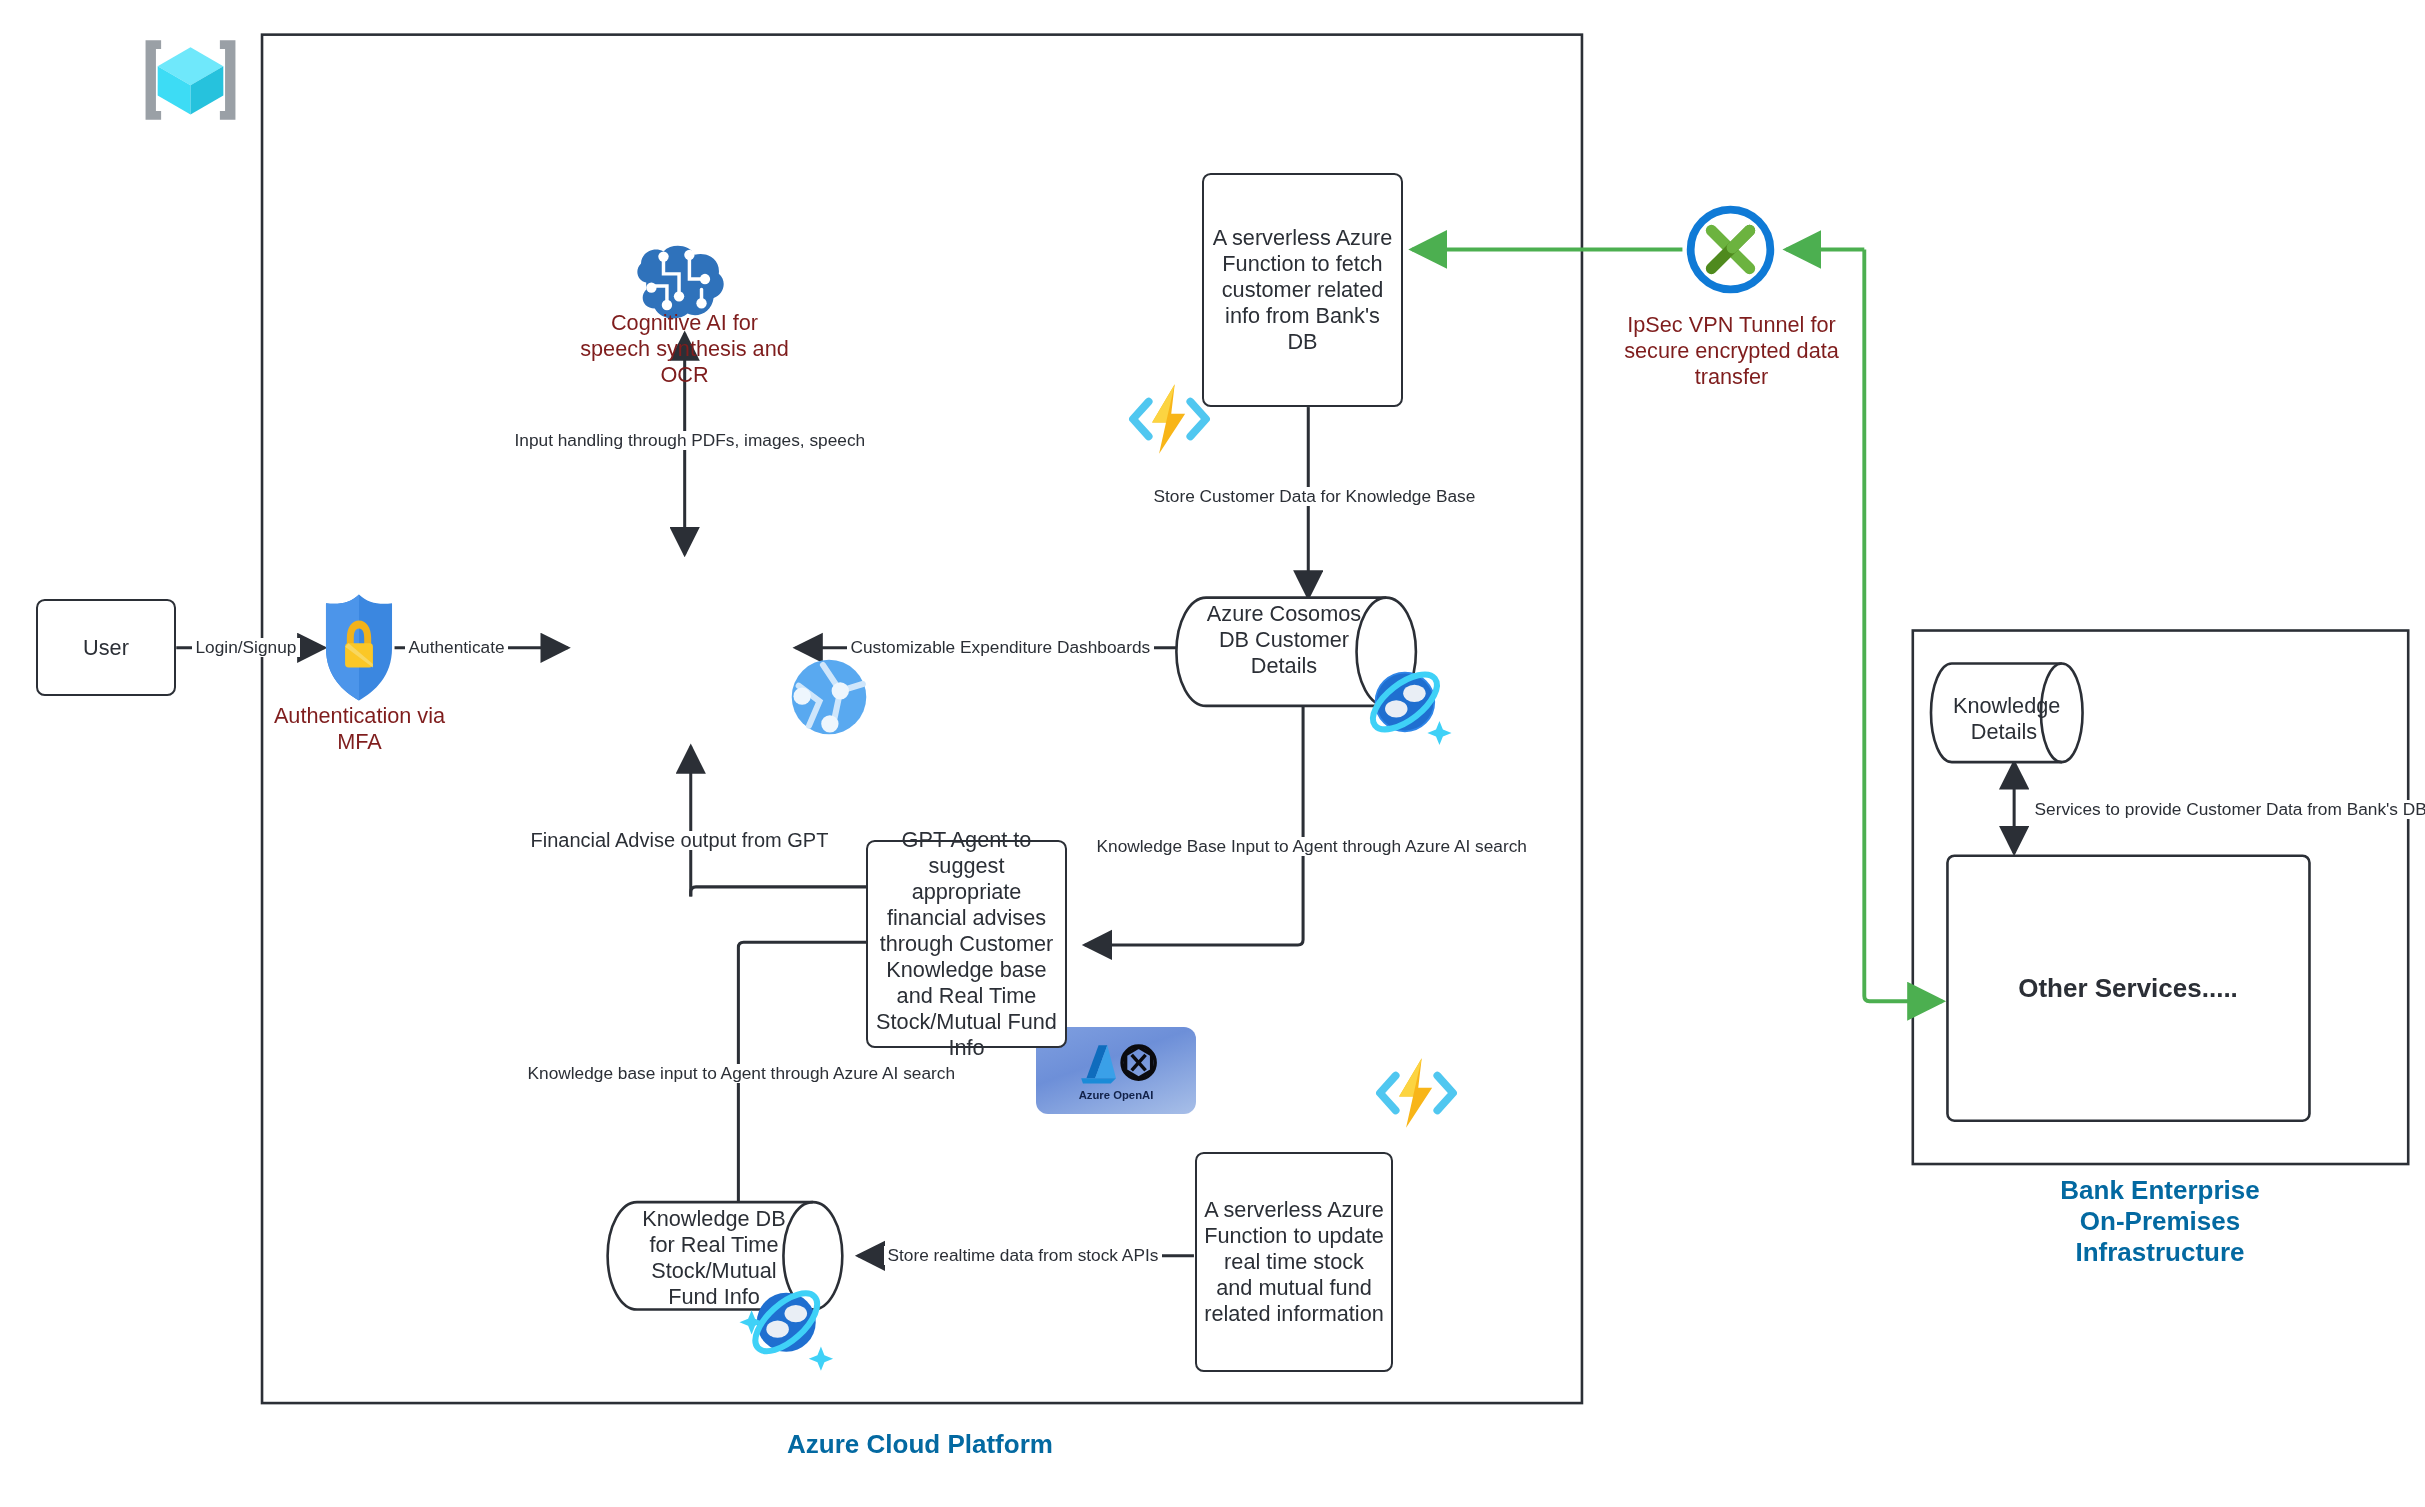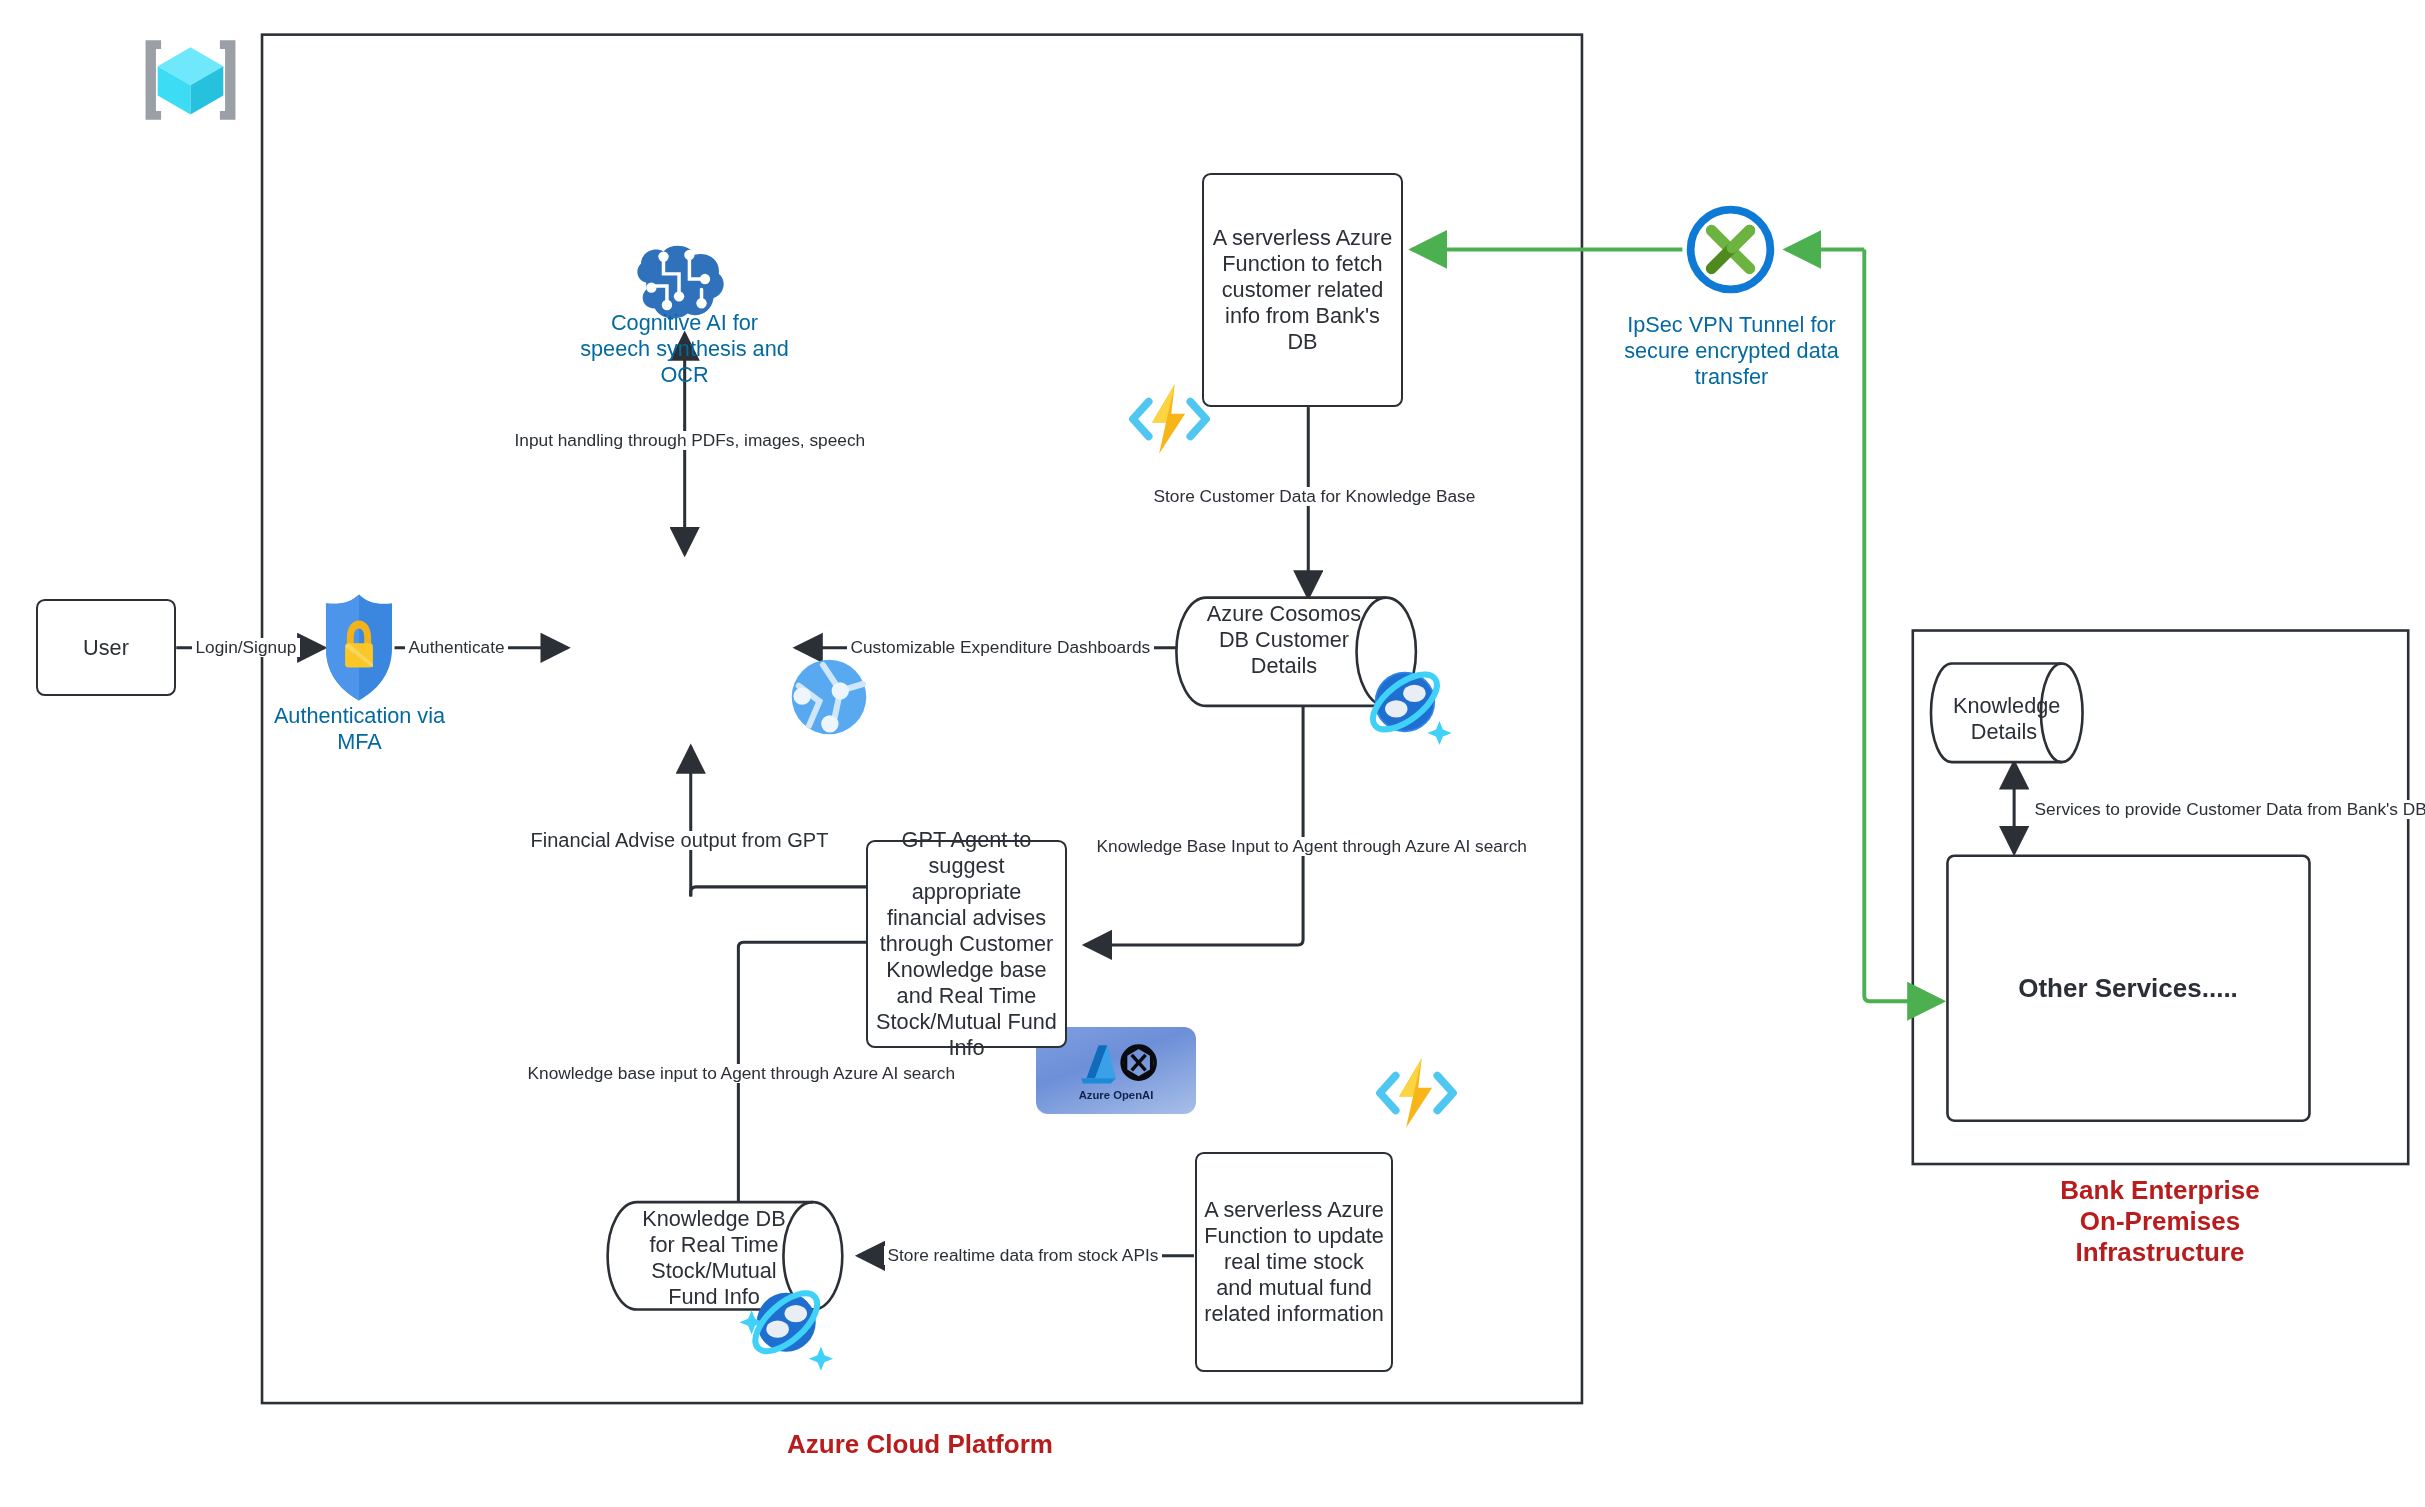--- a/index.html
+++ b/index.html
@@ -4,25 +4,25 @@
 <style>
   html,body{margin:0;padding:0;background:#ffffff;}
   body{width:2426px;height:1507px;position:relative;overflow:hidden;
        font-family:"Liberation Sans",sans-serif;color:#24292e;}
   #stage{position:absolute;left:0;top:0;width:2426px;height:1507px;}
   svg.layer{position:absolute;left:0;top:0;width:2426px;height:1507px;pointer-events:none;}
   .node{position:absolute;box-sizing:border-box;display:flex;align-items:center;
         justify-content:center;text-align:center;}
   .rbox{border:2.2px solid #2b2f36;border-radius:8.7px;background:#fff;}
   .rbox .txt{font-size:21.7px;line-height:26px;color:#2b2f36;padding:0 7px;}
-  .plain-label{position:absolute;text-align:center;font-size:21.7px;line-height:26px;color:#0369a1;}
+  .plain-label{position:absolute;text-align:center;font-size:21.7px;line-height:26px;color:#7f1d1d;}
   .edge-label{position:absolute;font-weight:normal;font-size:17.3px;color:#2b2f36;
               background:#fff;padding:0 3.5px;white-space:nowrap;line-height:19px;}
   .group-title{position:absolute;font-weight:bold;font-size:26px;line-height:31px;
-               color:#b91c1c;text-align:center;}
+               color:#0369a1;text-align:center;}
   .cyl-label{position:absolute;text-align:center;font-size:21.7px;line-height:26px;color:#2b2f36;}
   .icon{position:absolute;}
   .openai-card{position:absolute;border-radius:12px;
        background:linear-gradient(160deg,#7f9fe0 0%,#6d8fd8 40%,#a8bfe8 100%);
        display:flex;flex-direction:column;align-items:center;justify-content:center;}
   .openai-card .cap{font-size:11.3px;color:#12224a;margin-top:1.7px;font-weight:600;}
   .other-svc-txt{font-weight:bold;font-size:26px;color:#2b2f36;}
 </style>
 </head>
 <body>

